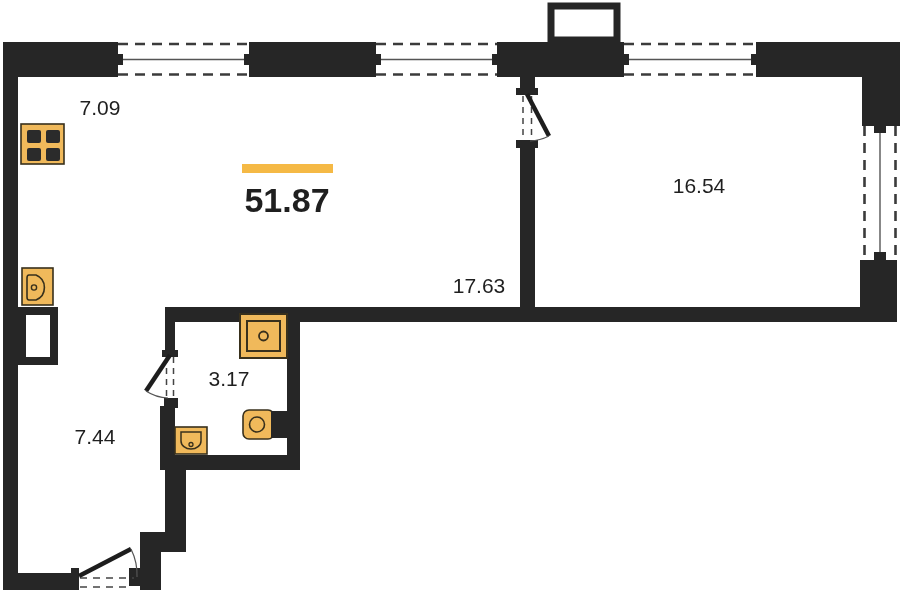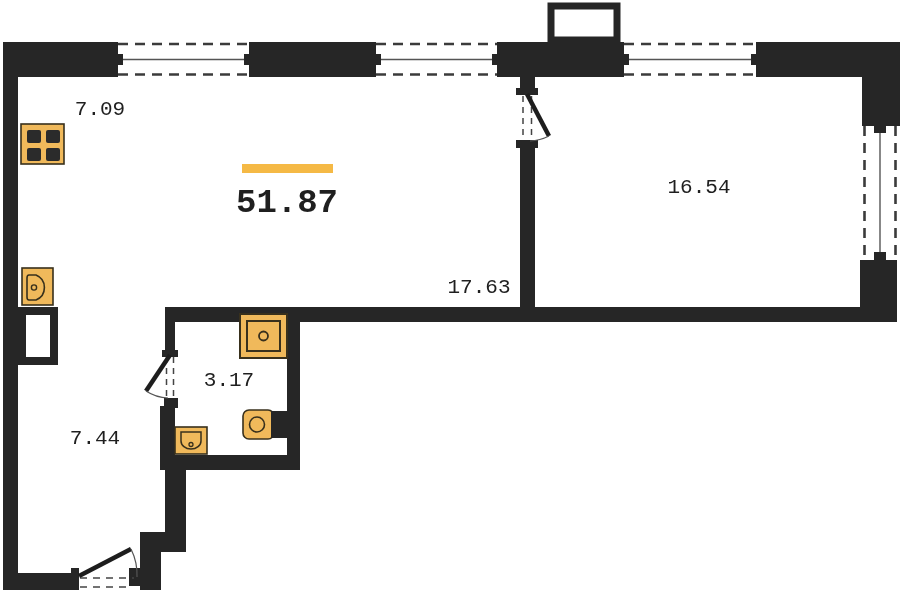--- a/index.html
+++ b/index.html
@@ -1,18 +1,18 @@
 <!DOCTYPE html>
 <html><head>
 <meta charset="utf-8">
 <style>
   html,body{margin:0;padding:0;background:#ffffff;}
   #stage{
     position:relative;width:900px;height:590px;background:#ffffff;overflow:hidden;
-    font-family:Liberation Mono, monospace;
+    font-family:Liberation Sans, sans-serif;
   }
   svg{display:block;}
   text{fill:#1f1f1f;}
   .room-label{font-size:21px;font-weight:400;}
   .total-label{font-size:34px;font-weight:700;}
 </style>
 </head>
 <body>
 
 <div id="stage">

